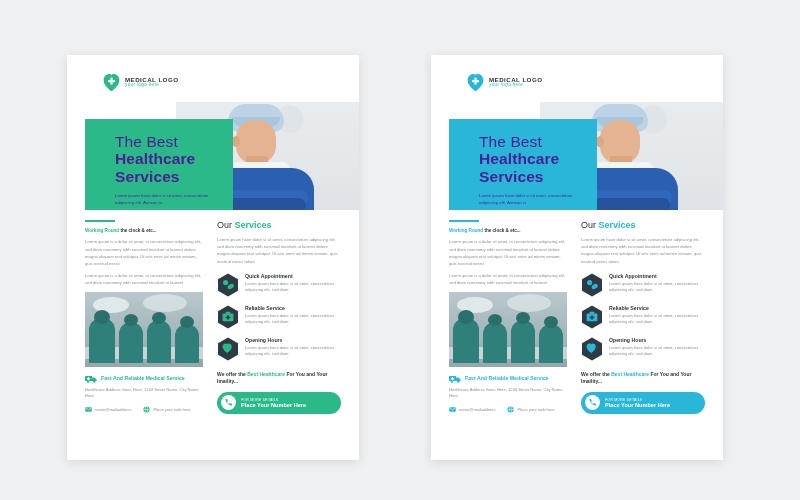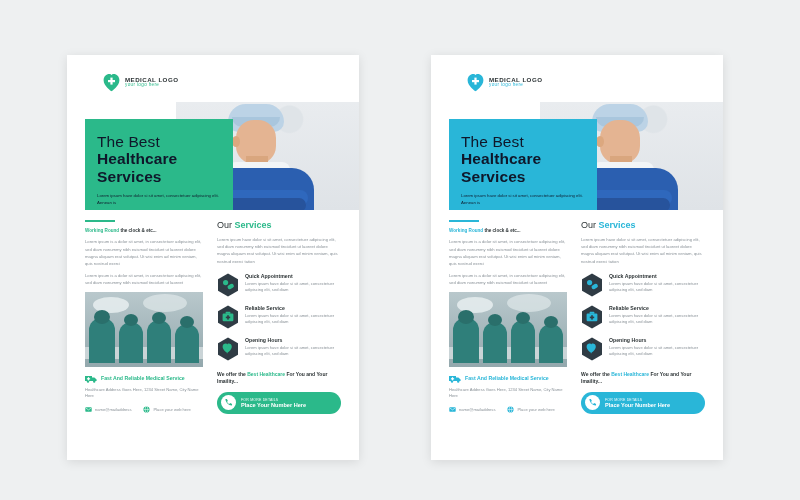--- a/index.html
+++ b/index.html
@@ -48,21 +48,21 @@
   .doc-face{position:absolute;left:60px;top:18px;width:40px;height:44px;border-radius:18px;background:#e4b492;}
   .doc-ear{position:absolute;left:56px;top:34px;width:8px;height:11px;border-radius:50%;background:#dca87f;}
   .doc-neck{position:absolute;left:70px;top:54px;width:22px;height:14px;background:#d9a67e;}
   .doc-collar{position:absolute;left:52px;top:60px;width:62px;height:14px;background:#f2f5f7;border-radius:8px 8px 0 0;}
   .doc-body{position:absolute;left:34px;top:66px;width:104px;height:46px;background:#2b5fb0;border-radius:22px 22px 0 0;}
   .doc-arm{position:absolute;left:40px;top:88px;width:92px;height:16px;background:#2f68bd;border-radius:10px;}
   .doc-arm2{position:absolute;left:46px;top:96px;width:84px;height:14px;background:#27539c;border-radius:9px;}
 
   .hero-panel{
     position:absolute;left:18px;top:17px;width:148px;height:91px;
-    padding:14px 14px 10px 12px;box-sizing:border-box;color:#0f172a;
+    padding:14px 14px 10px 30px;box-sizing:border-box;color:#4c1d95;
   }
   .hero-title{font-size:15.5px;font-weight:bold;line-height:1.12;letter-spacing:.1px;}
   .hero-title .lt{font-weight:300;}
   .hero-sub{font-size:4.3px;line-height:1.5;margin-top:8px;opacity:.95;}
 
   
   .cols{position:absolute;top:165px;left:18px;width:256px;}
   .col-l{position:absolute;left:0;top:0;width:118px;}
   .col-r{position:absolute;left:132px;top:0;width:124px;}
 

